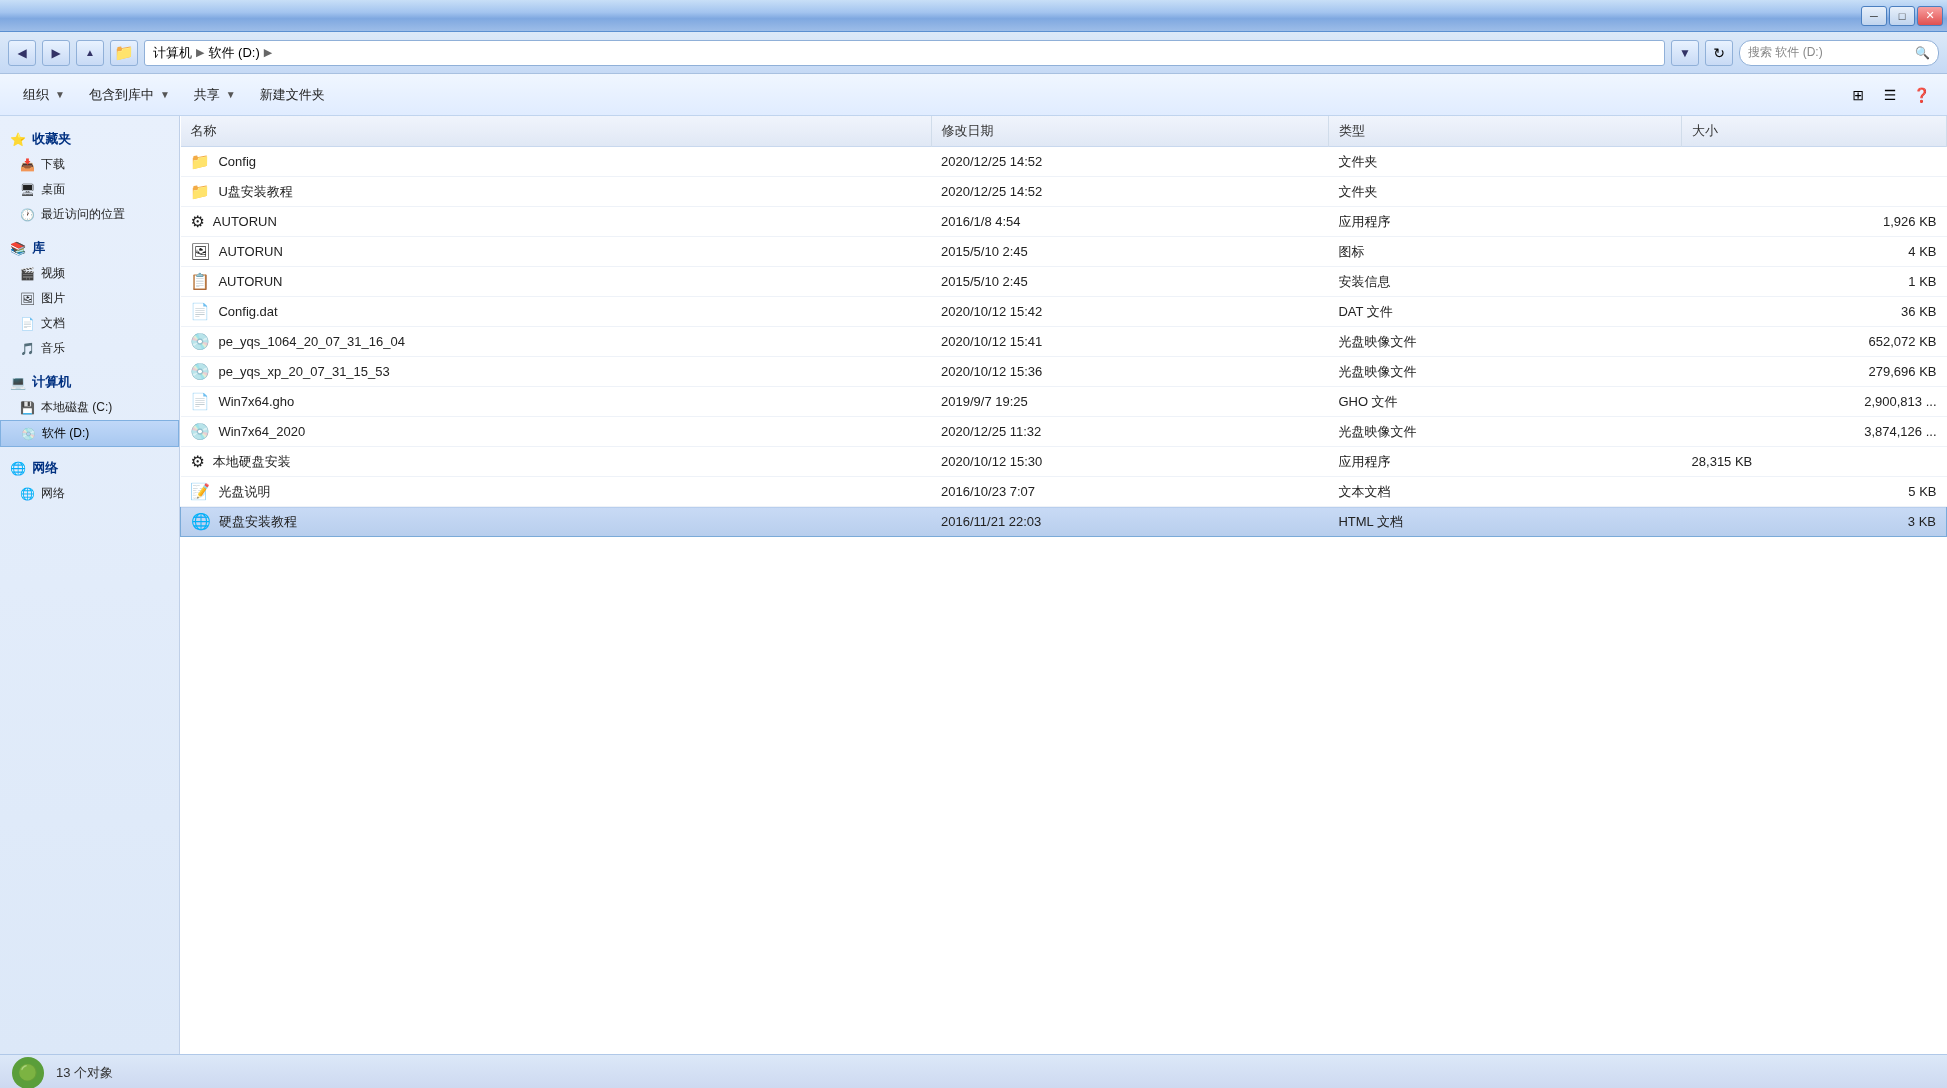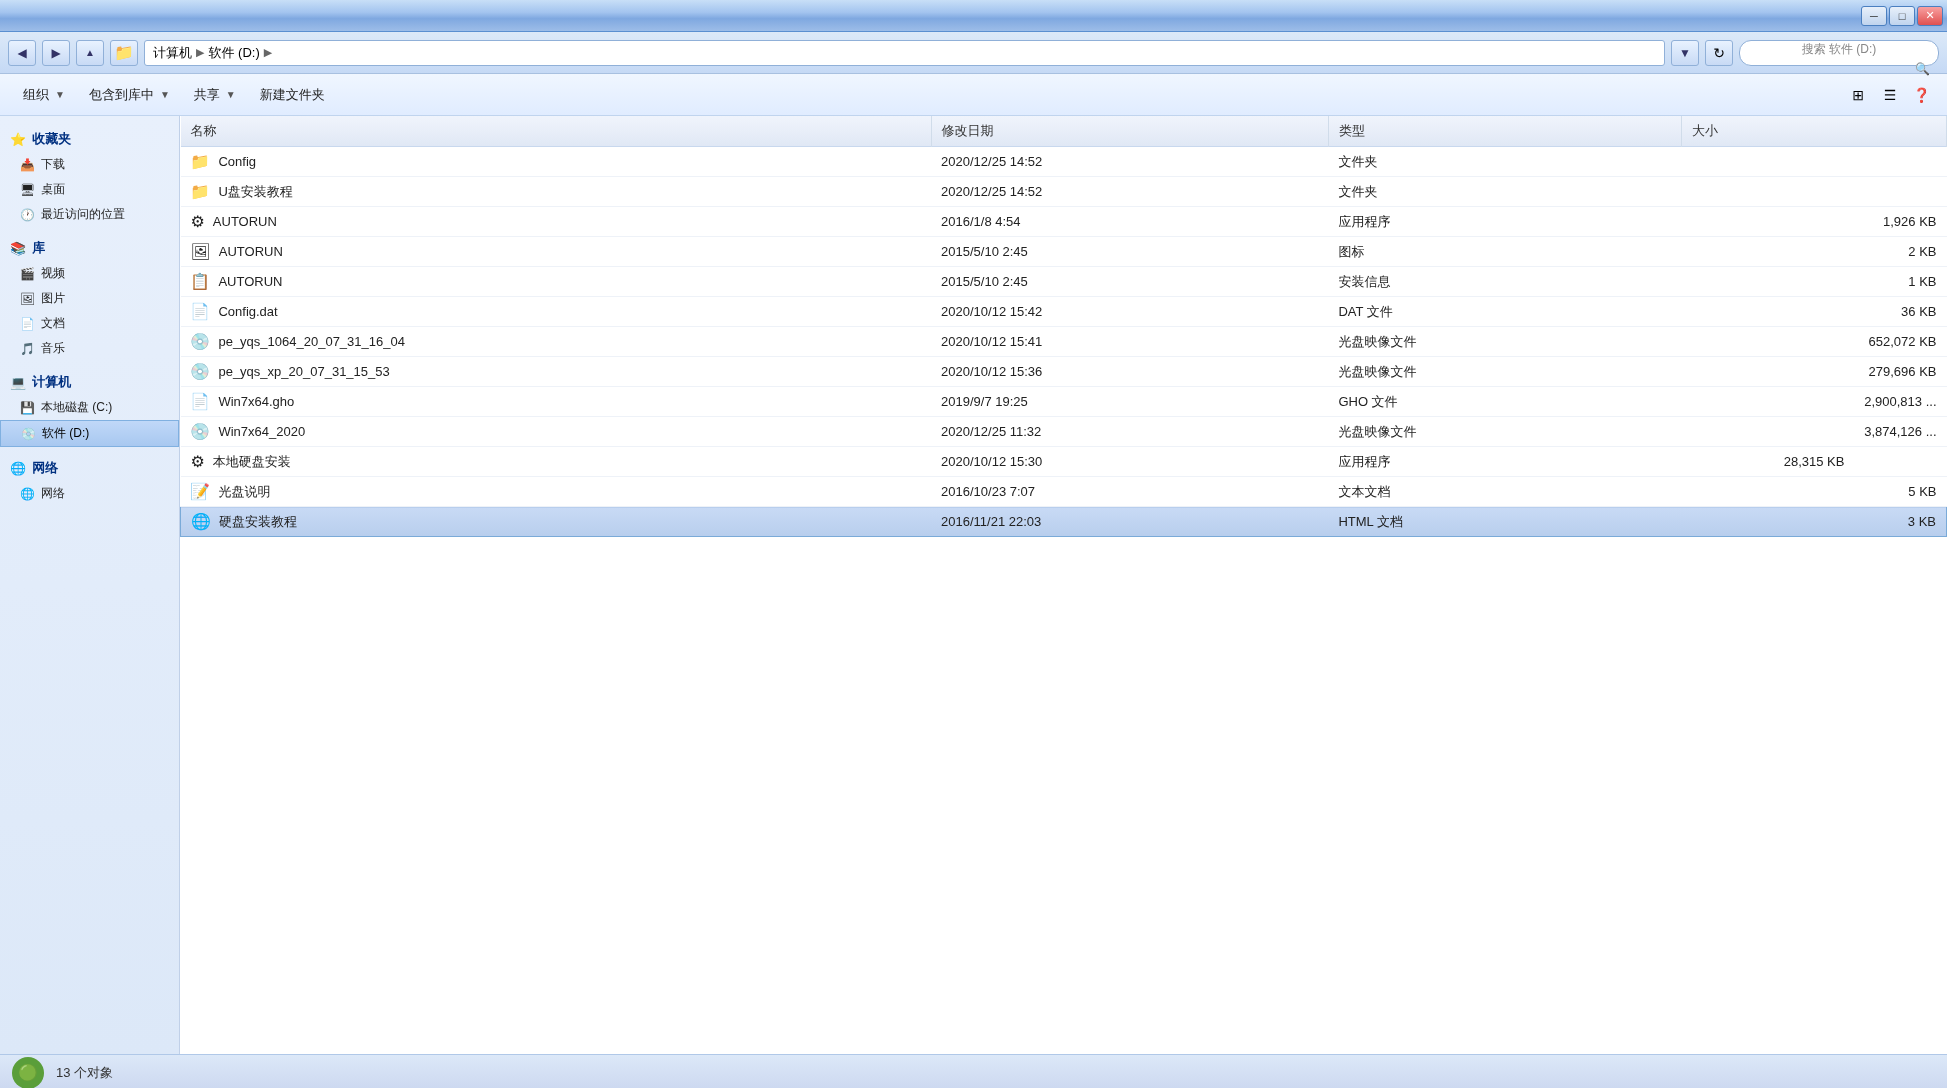--- a/index.html
+++ b/index.html
@@ -86,21 +86,20 @@
       height: 26px;
       background: #fff;
       border: 1px solid #90b0d8;
       border-radius: 12px;
       display: flex;
       align-items: center;
       padding: 0 8px;
       gap: 4px;
       font-size: 12px;
       color: #888;
-      flex-direction: column;
     }
     .refresh-btn {
       width: 28px;
       height: 26px;
       background: linear-gradient(to bottom, #e8f2ff, #c8daf5);
       border: 1px solid #90b0d8;
       border-radius: 3px;
       display: flex;
       align-items: center;
       justify-content: center;
@@ -436,21 +435,21 @@
           </tr>
           <tr>
             <td>
               <div class="file-name-cell">
                 <span class="file-icon">🖼</span>
                 <span>AUTORUN</span>
               </div>
             </td>
             <td>2015/5/10 2:45</td>
             <td>图标</td>
-            <td style="text-align: right;">2 KB</td>
+            <td style="text-align: right;">4 KB</td>
           </tr>
           <tr>
             <td>
               <div class="file-name-cell">
                 <span class="file-icon">📋</span>
                 <span>AUTORUN</span>
               </div>
             </td>
             <td>2015/5/10 2:45</td>
             <td>安装信息</td>
@@ -513,21 +512,21 @@
           </tr>
           <tr>
             <td>
               <div class="file-name-cell">
                 <span class="file-icon">⚙</span>
                 <span>本地硬盘安装</span>
               </div>
             </td>
             <td>2020/10/12 15:30</td>
             <td>应用程序</td>
-            <td style="text-align: center;">28,315 KB</td>
+            <td style="text-align: left;">28,315 KB</td>
           </tr>
           <tr>
             <td>
               <div class="file-name-cell">
                 <span class="file-icon">📝</span>
                 <span>光盘说明</span>
               </div>
             </td>
             <td>2016/10/23 7:07</td>
             <td>文本文档</td>

